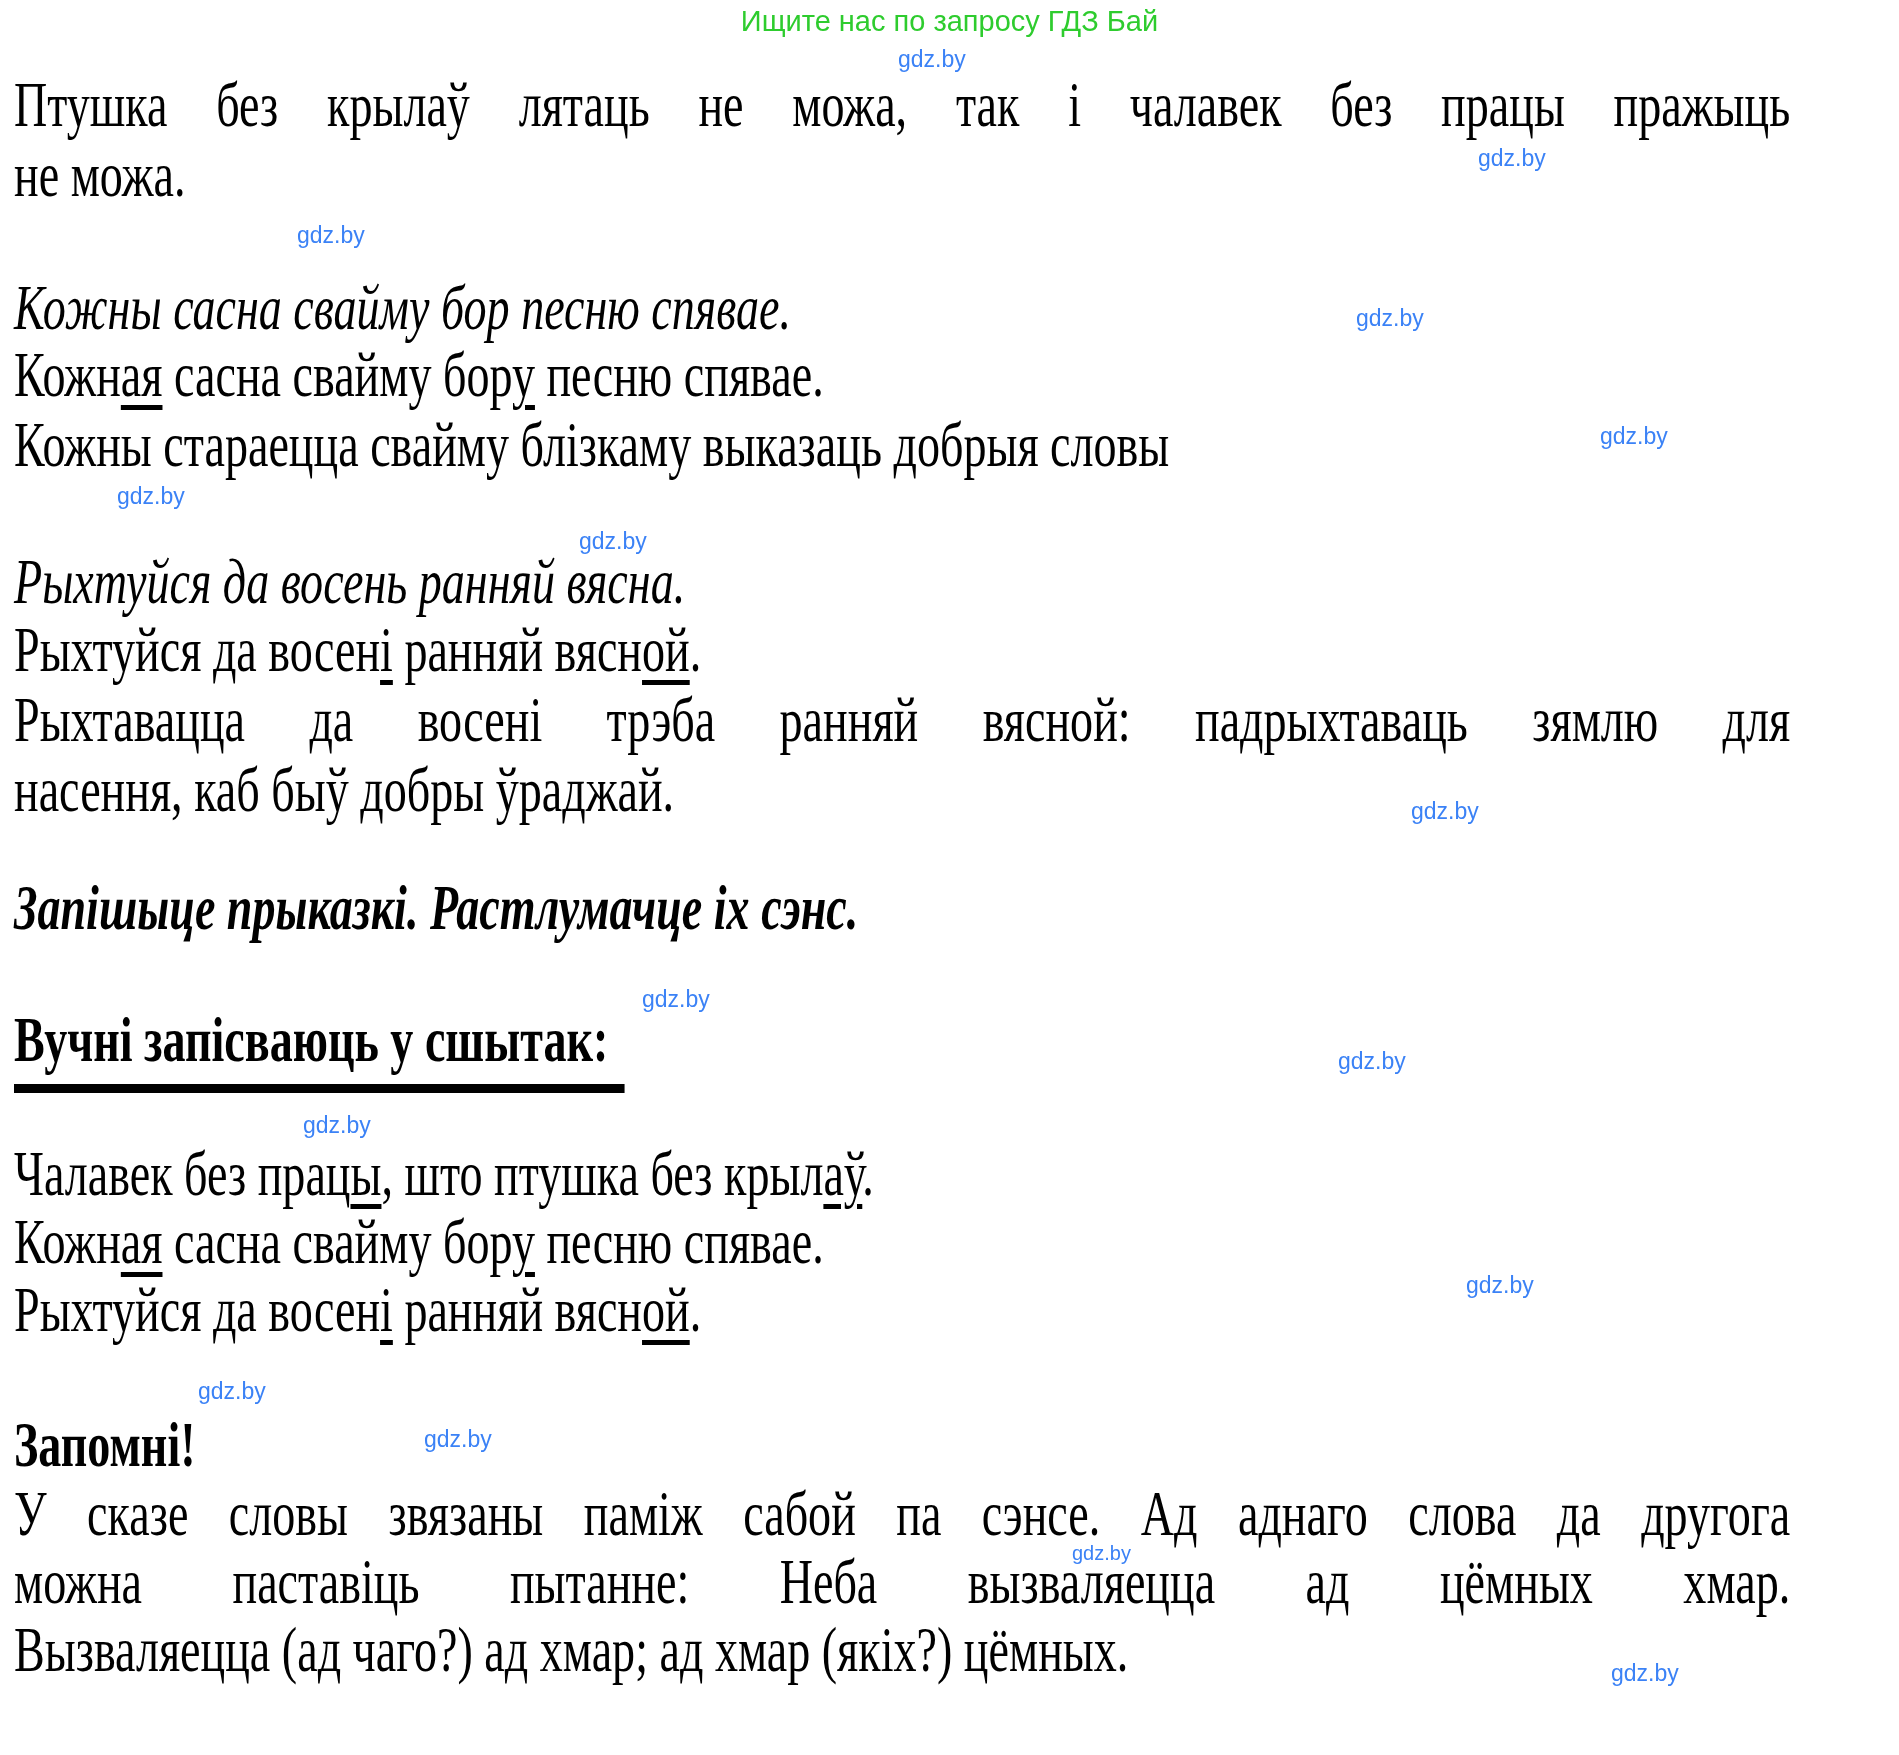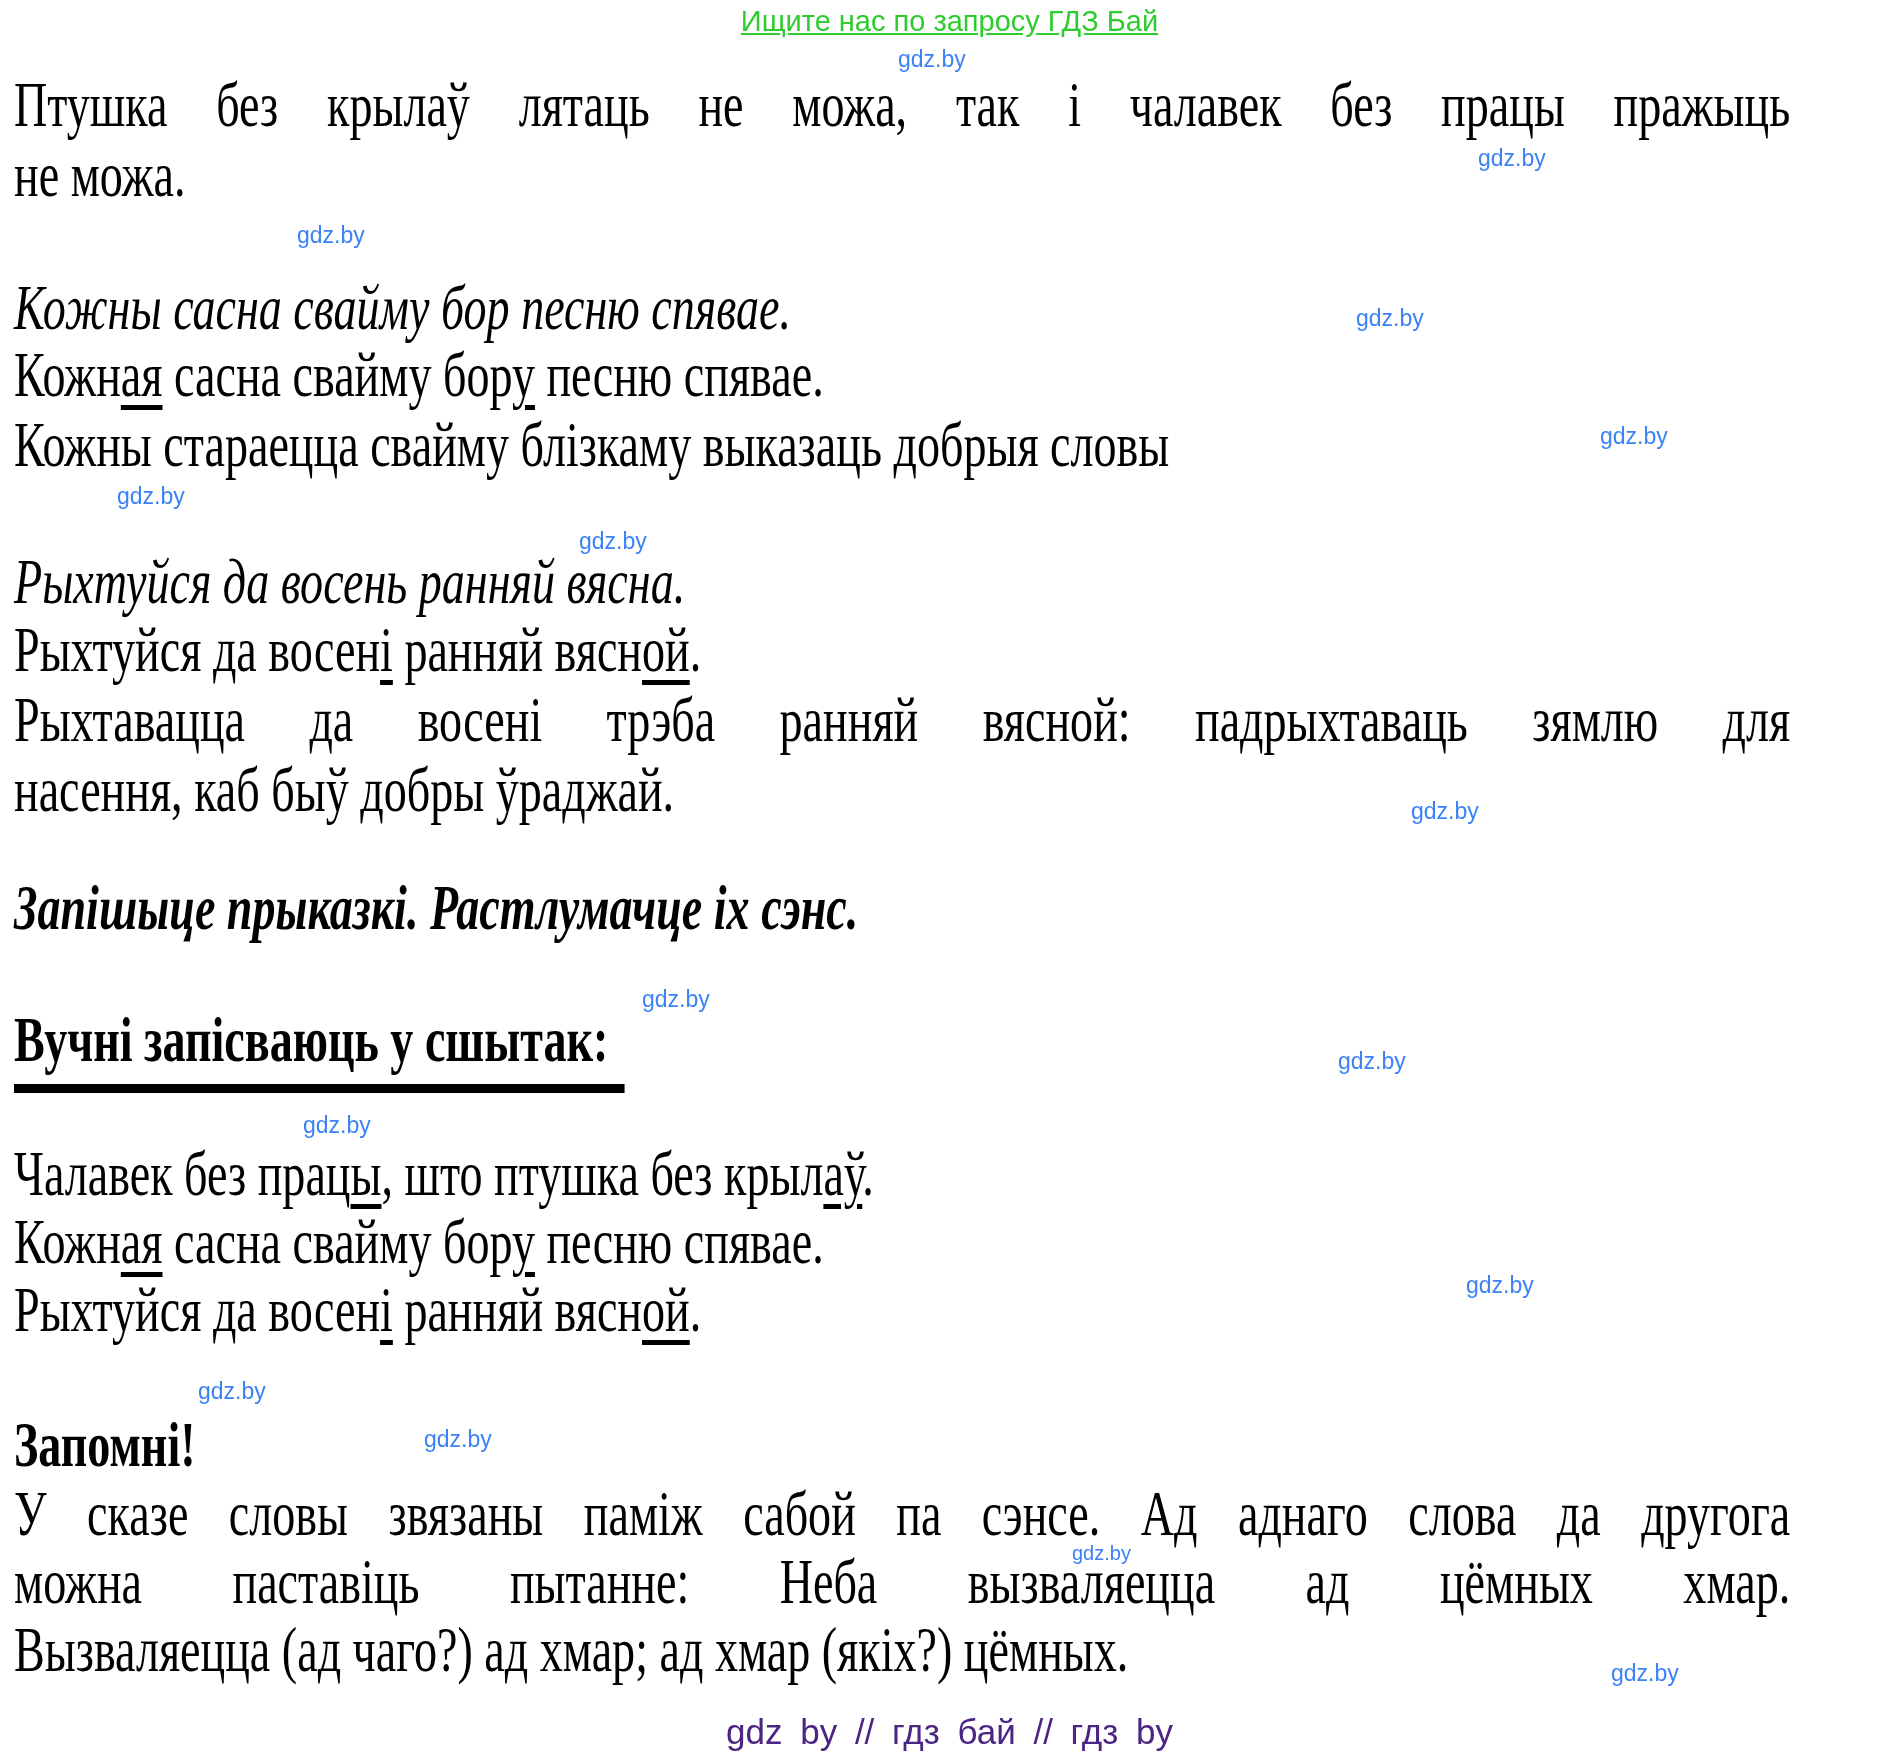--- a/index.html
+++ b/index.html
@@ -14,21 +14,20 @@
   
   .promo {
     position: absolute;
     top: 5px; left: 0;
     width: 100%;
     text-align: center;
     font-family: "Liberation Sans", "DejaVu Sans", sans-serif;
     font-size: 29px;
     font-weight: 500;
     color: var(--promo-green, #2ecc2e);
-    text-decoration: underline;
   }
   
   .wm {
     position: absolute;
     font-family: "Liberation Sans", "DejaVu Sans", sans-serif;
     font-size: 23px;
     color: #3b82f6;
     white-space: nowrap;
   }
   .wm.small { font-size: 20px; }
@@ -147,15 +146,14 @@
   <div class="serif-block bold" style="top:1410px;">
     <div class="line">Запомні!</div>
   </div>
 
   <div class="serif-block tight" style="top:1480px;">
     <div class="line just">У сказе словы звязаны паміж сабой па сэнсе. Ад аднаго слова да другога</div>
     <div class="line just">можна паставіць пытанне: Неба вызваляецца ад цёмных хмар.</div>
     <div class="line">Вызваляецца (ад чаго?) ад хмар; ад хмар (якіх?) цёмных.</div>
   </div>
 
-  <div class="footer">gdz by  //  гдз бай  //  гдз by</div>
 
 </div>
 
 </body></html>

